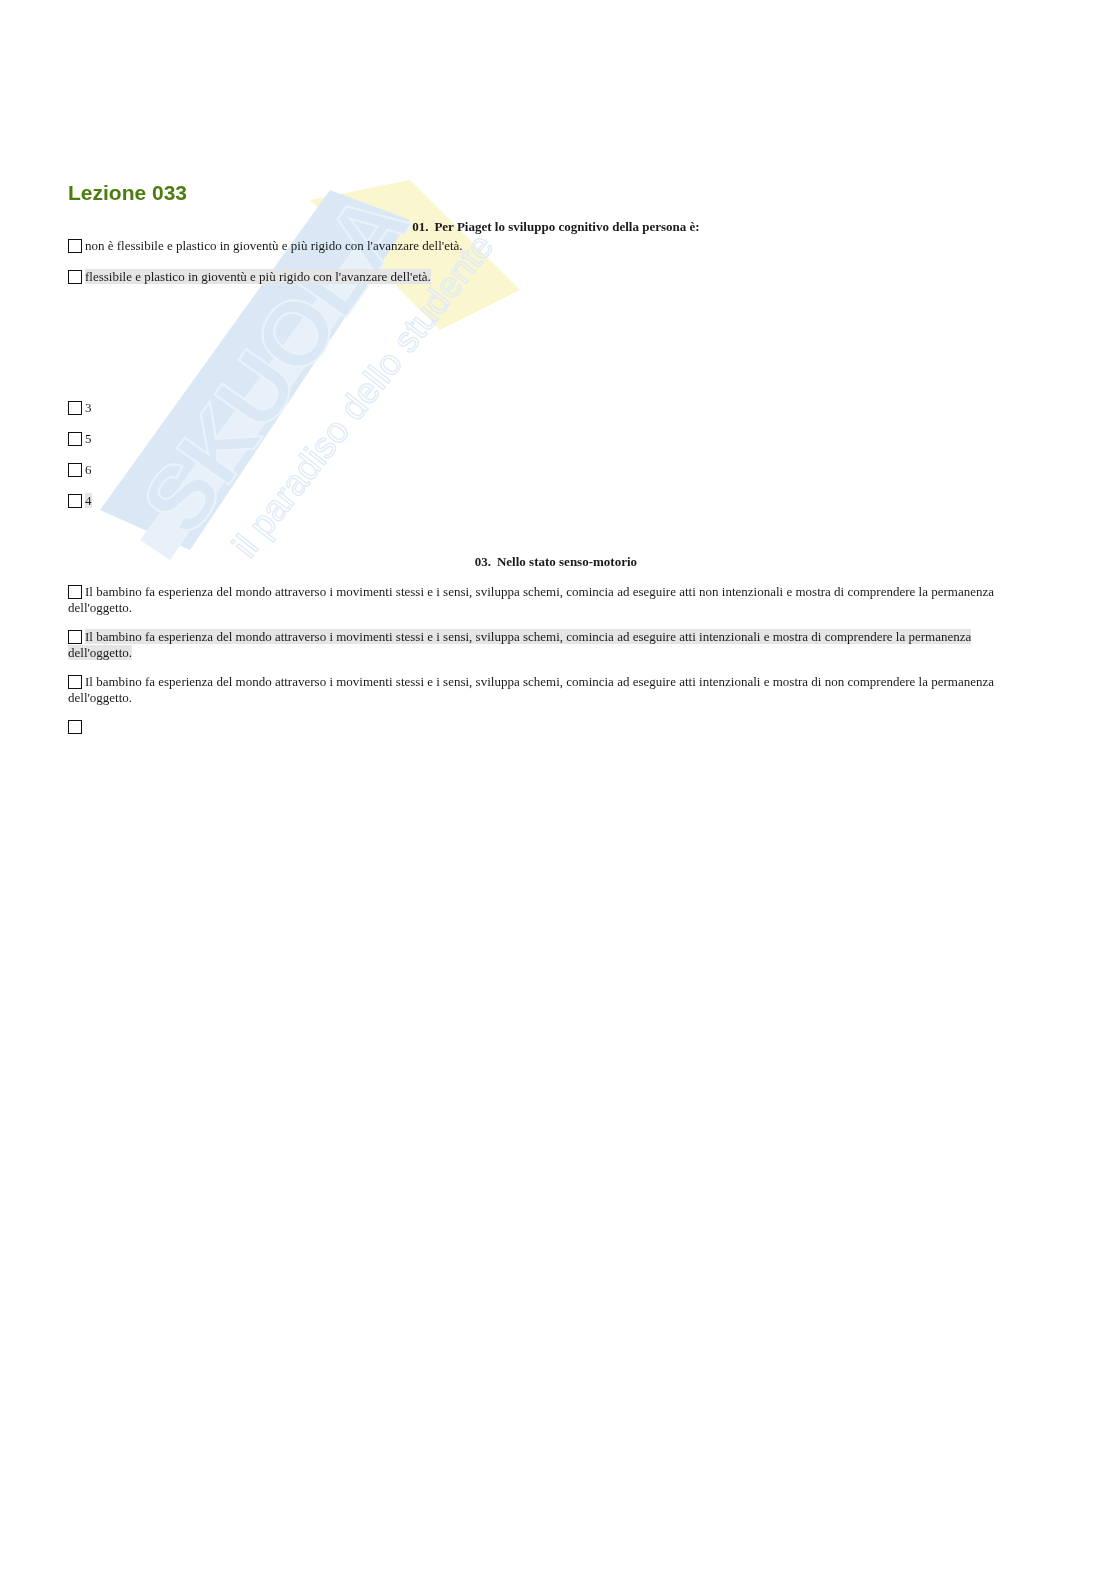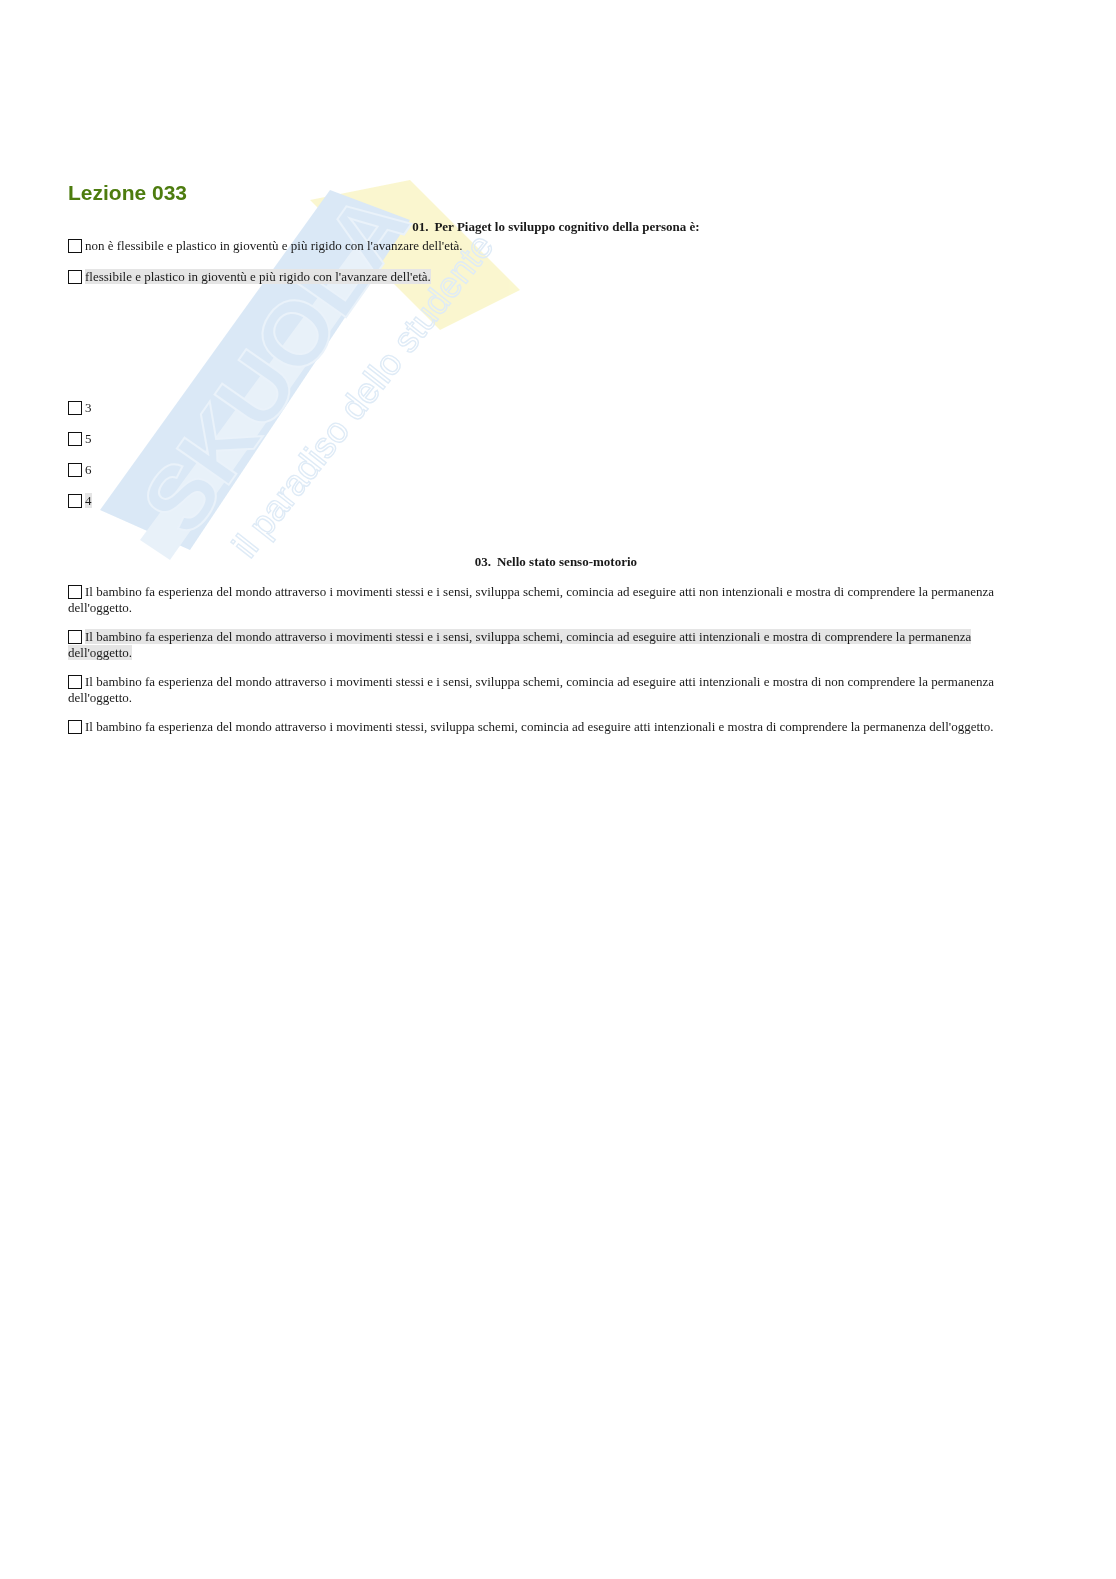--- a/index.html
+++ b/index.html
@@ -136,17 +136,17 @@
     <div class="option" style="margin-top:14px;">
       <span class="checkbox"></span><span class="option-text">Il bambino fa esperienza del mondo attraverso i movimenti stessi e i sensi, sviluppa schemi, comincia ad eseguire atti  non intenzionali e mostra di comprendere la permanenza dell'oggetto.</span>
     </div>
     <div class="option" style="margin-top:13px;">
       <span class="checkbox"></span><span class="option-text hl">Il bambino fa esperienza del mondo attraverso i movimenti stessi e i sensi, sviluppa schemi, comincia ad eseguire atti intenzionali e mostra di comprendere la permanenza dell'oggetto.</span>
     </div>
     <div class="option" style="margin-top:13px;">
       <span class="checkbox"></span><span class="option-text">Il bambino fa esperienza del mondo attraverso i movimenti stessi e i sensi, sviluppa schemi, comincia ad eseguire atti intenzionali e mostra di  non comprendere la permanenza dell'oggetto.</span>
     </div>
     <div class="option" style="margin-top:13px;">
-      <span class="checkbox"></span><span class="option-text">Il bambino fa esperienza del mondo attraverso i movimenti stessi, sviluppa schemi, comincia ad eseguire atti intenzionali e mostra di comprendere la permanenza dell'oggetto.</span>
+      <span class="checkbox"></span>
     </div>
   </div>
 
 </div>
 
 </body></html>

